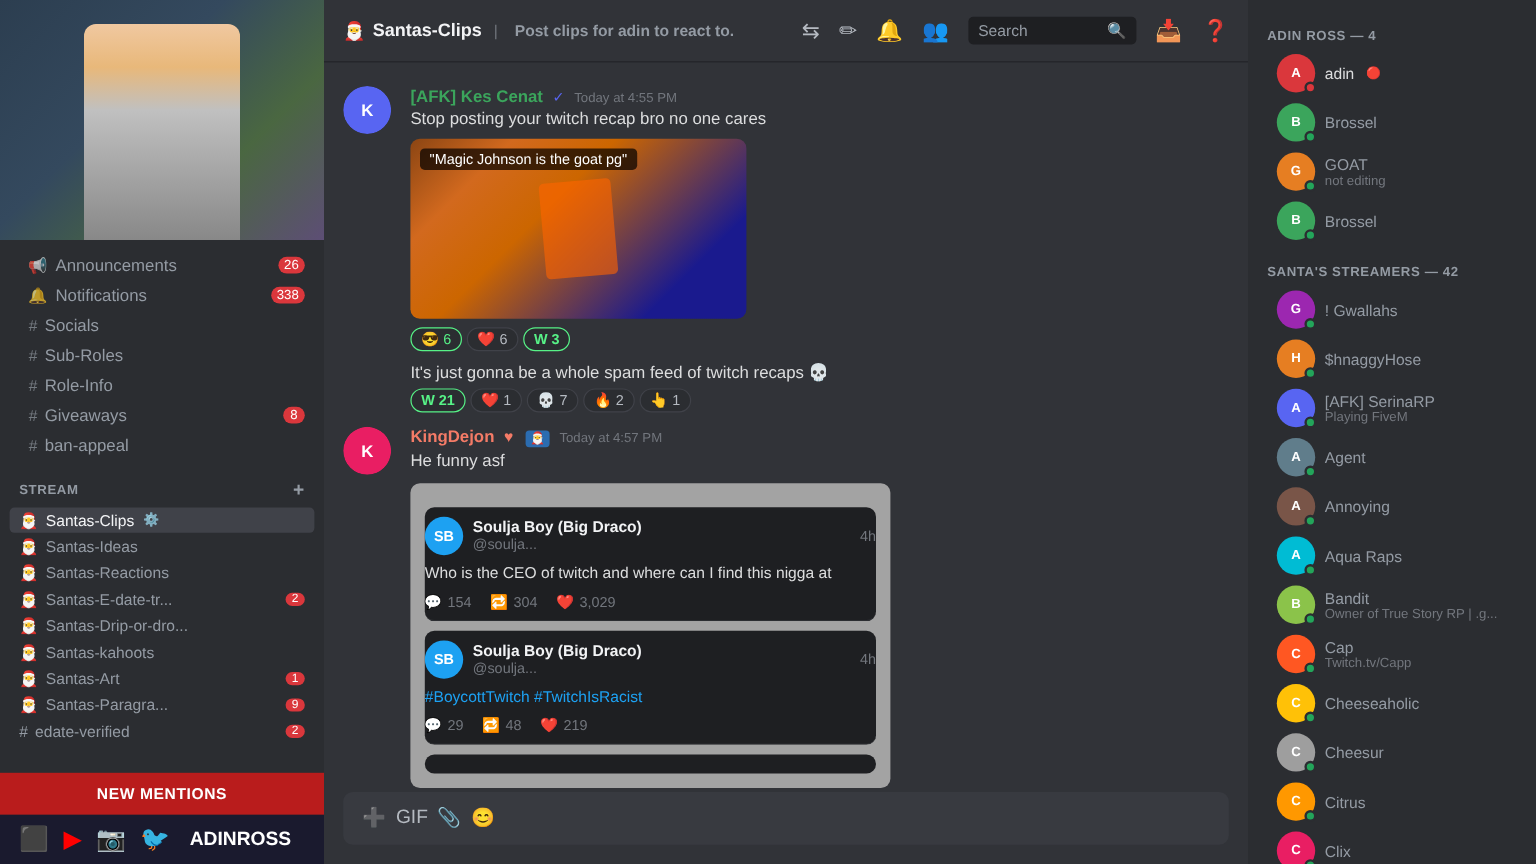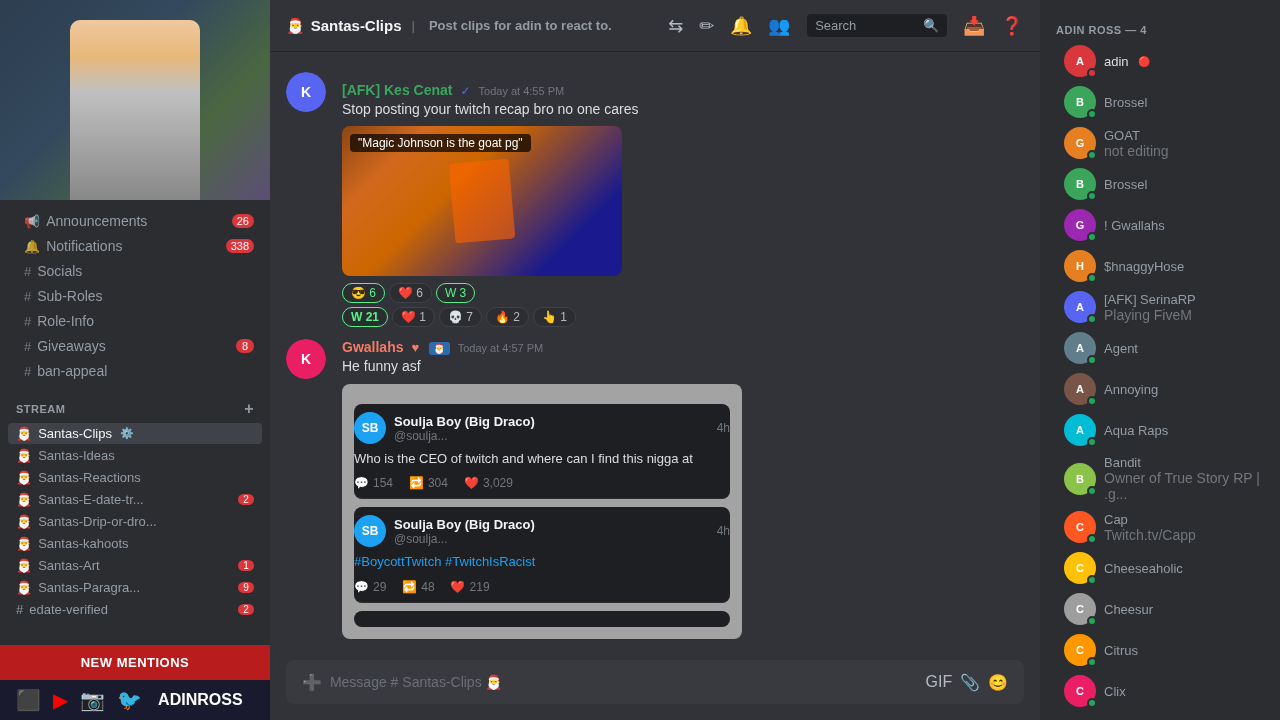--- a/index.html
+++ b/index.html
@@ -386,21 +386,21 @@
       height: 32px;
       border-radius: 50%;
       display: flex;
       align-items: center;
       justify-content: center;
       font-size: 11px;
       font-weight: 700;
       color: white;
     }
     .member-name { font-size: 13px; color: #949ba4; }
-    .member-status { font-size: 14px; color: #72767d; }
+    .member-status { font-size: 11px; color: #72767d; }
     .status-dot {
       position: absolute;
       bottom: -1px;
       right: -1px;
       width: 10px;
       height: 10px;
       border-radius: 50%;
       border: 2px solid #2b2d31;
     }
     .status-dot.online { background: #23a55a; }
@@ -546,43 +546,44 @@
     </div>
   </div>
 
   <div class="messages-area">
 
     <div class="message-group">
       <div class="message-avatar">
         <div class="avatar-circle" style="background:#5865f2;">K</div>
       </div>
       <div class="message-header">
-        <span class="message-username" style="color:#3ba55c;margin-top:10px;">[AFK] Kes Cenat</span>
+        <span class="message-username" style="color:#3ba55c;">[AFK] Kes Cenat</span>
         <span class="message-verified">✓</span>
         <span class="message-time">Today at 4:55 PM</span>
       </div>
       <div class="message-text">Stop posting your twitch recap bro no one cares</div>
 
       
       <div class="embed-image-wrapper" style="margin-top:6px;">
         <div class="embed-img-placeholder" style="position:relative;width:280px;height:150px;border-radius:8px;overflow:hidden;background:linear-gradient(135deg,#8B4513 0%,#D2691E 20%,#cc6600 40%,#1a1a8e 80%);">
           <span style="position:absolute;top:8px;left:8px;background:rgba(0,0,0,0.7);color:white;padding:2px 8px;border-radius:4px;font-size:12px;">"Magic Johnson is the goat pg"</span>
           <div style="position:absolute;inset:0;display:flex;align-items:center;justify-content:center;">
             <div style="width:60px;height:80px;background:rgba(255,100,0,0.6);border-radius:4px;transform:rotate(-5deg);"></div>
           </div>
         </div>
       </div>
 
       
       <div class="reactions">
         <span class="reaction" style="color:#57F287;border-color:#57F287;">😎 6</span>
         <span class="reaction">❤️ 6</span>
-        <span class="reaction" style="color:#57F287;border-color:#57F287;font-weight:400;">W 3</span>
-      </div>
-
+        <span class="reaction" style="color:#57F287;border-color:#57F287;font-weight:700;">W 3</span>
+      </div>
+
+      <div class="message-text" style="margin-top:8px;">It's just gonna be a whole spam feed of twitch recaps 💀</div>
 
       
       <div class="reactions">
         <span class="reaction" style="color:#57F287;border-color:#57F287;font-weight:700;">W 21</span>
         <span class="reaction">❤️ 1</span>
         <span class="reaction">💀 7</span>
         <span class="reaction">🔥 2</span>
         <span class="reaction">👆 1</span>
       </div>
 
@@ -592,21 +593,21 @@
         <span class="action-btn">🧵</span>
         <span class="action-btn">⋯</span>
       </div>
     </div>
 
     <div class="message-group">
       <div class="message-avatar">
         <div class="avatar-circle" style="background:#e91e63;">K</div>
       </div>
       <div class="message-header">
-        <span class="message-username" style="color:#f47b67;">Gwallahs</span>
+        <span class="message-username" style="color:#f47b67;">KingDejon</span>
         <span style="color:#f47b67;font-size:13px;">♥</span>
         <span style="background:#2b6cb0;color:white;font-size:10px;padding:1px 4px;border-radius:3px;margin-left:2px;">🎅</span>
         <span class="message-time">Today at 4:57 PM</span>
       </div>
       <div class="message-text">He funny asf</div>
 
       <div style="margin-top:8px;background:#a3a3a3;border-radius:8px;padding:12px;max-width:400px;">
 
         <div class="tweet-embed" style="border:none;padding:8px 0;border-bottom:1px solid #2b2d31;">
           <div class="tweet-header">
@@ -656,21 +657,20 @@
         <span class="action-btn">⋯</span>
       </div>
     </div>
 
   </div>
 
 
   <div class="message-input-area">
     <div class="message-input-box">
       <span class="input-icon">➕</span>
-      <input class="input-field" placeholder="Message # Santas-Clips 🎅" style="">
       <span class="input-icon">GIF</span>
       <span class="input-icon">📎</span>
       <span class="input-icon">😊</span>
     </div>
   </div>
 </div>
 
 <div class="right-sidebar">
 
   <div class="members-section-header">ADIN ROSS — 4</div>
@@ -710,20 +710,21 @@
   <div class="member-item">
     <div class="member-avatar">
       <div class="member-avatar-circle" style="background:#3ba55c;">B</div>
       <div class="status-dot online"></div>
     </div>
     <div>
       <div class="member-name">Brossel</div>
     </div>
   </div>
 
+  <div class="members-section-header">SANTA'S STREAMERS — 42</div>
 
   <div id="streamers-list">
       <div class="member-item">
       <div class="member-avatar">
         <div class="member-avatar-circle" style="background:#9c27b0;">G</div>
         <div class="status-dot online"></div>
       </div>
       <div>
         <div class="member-name">! Gwallahs</div>
 

